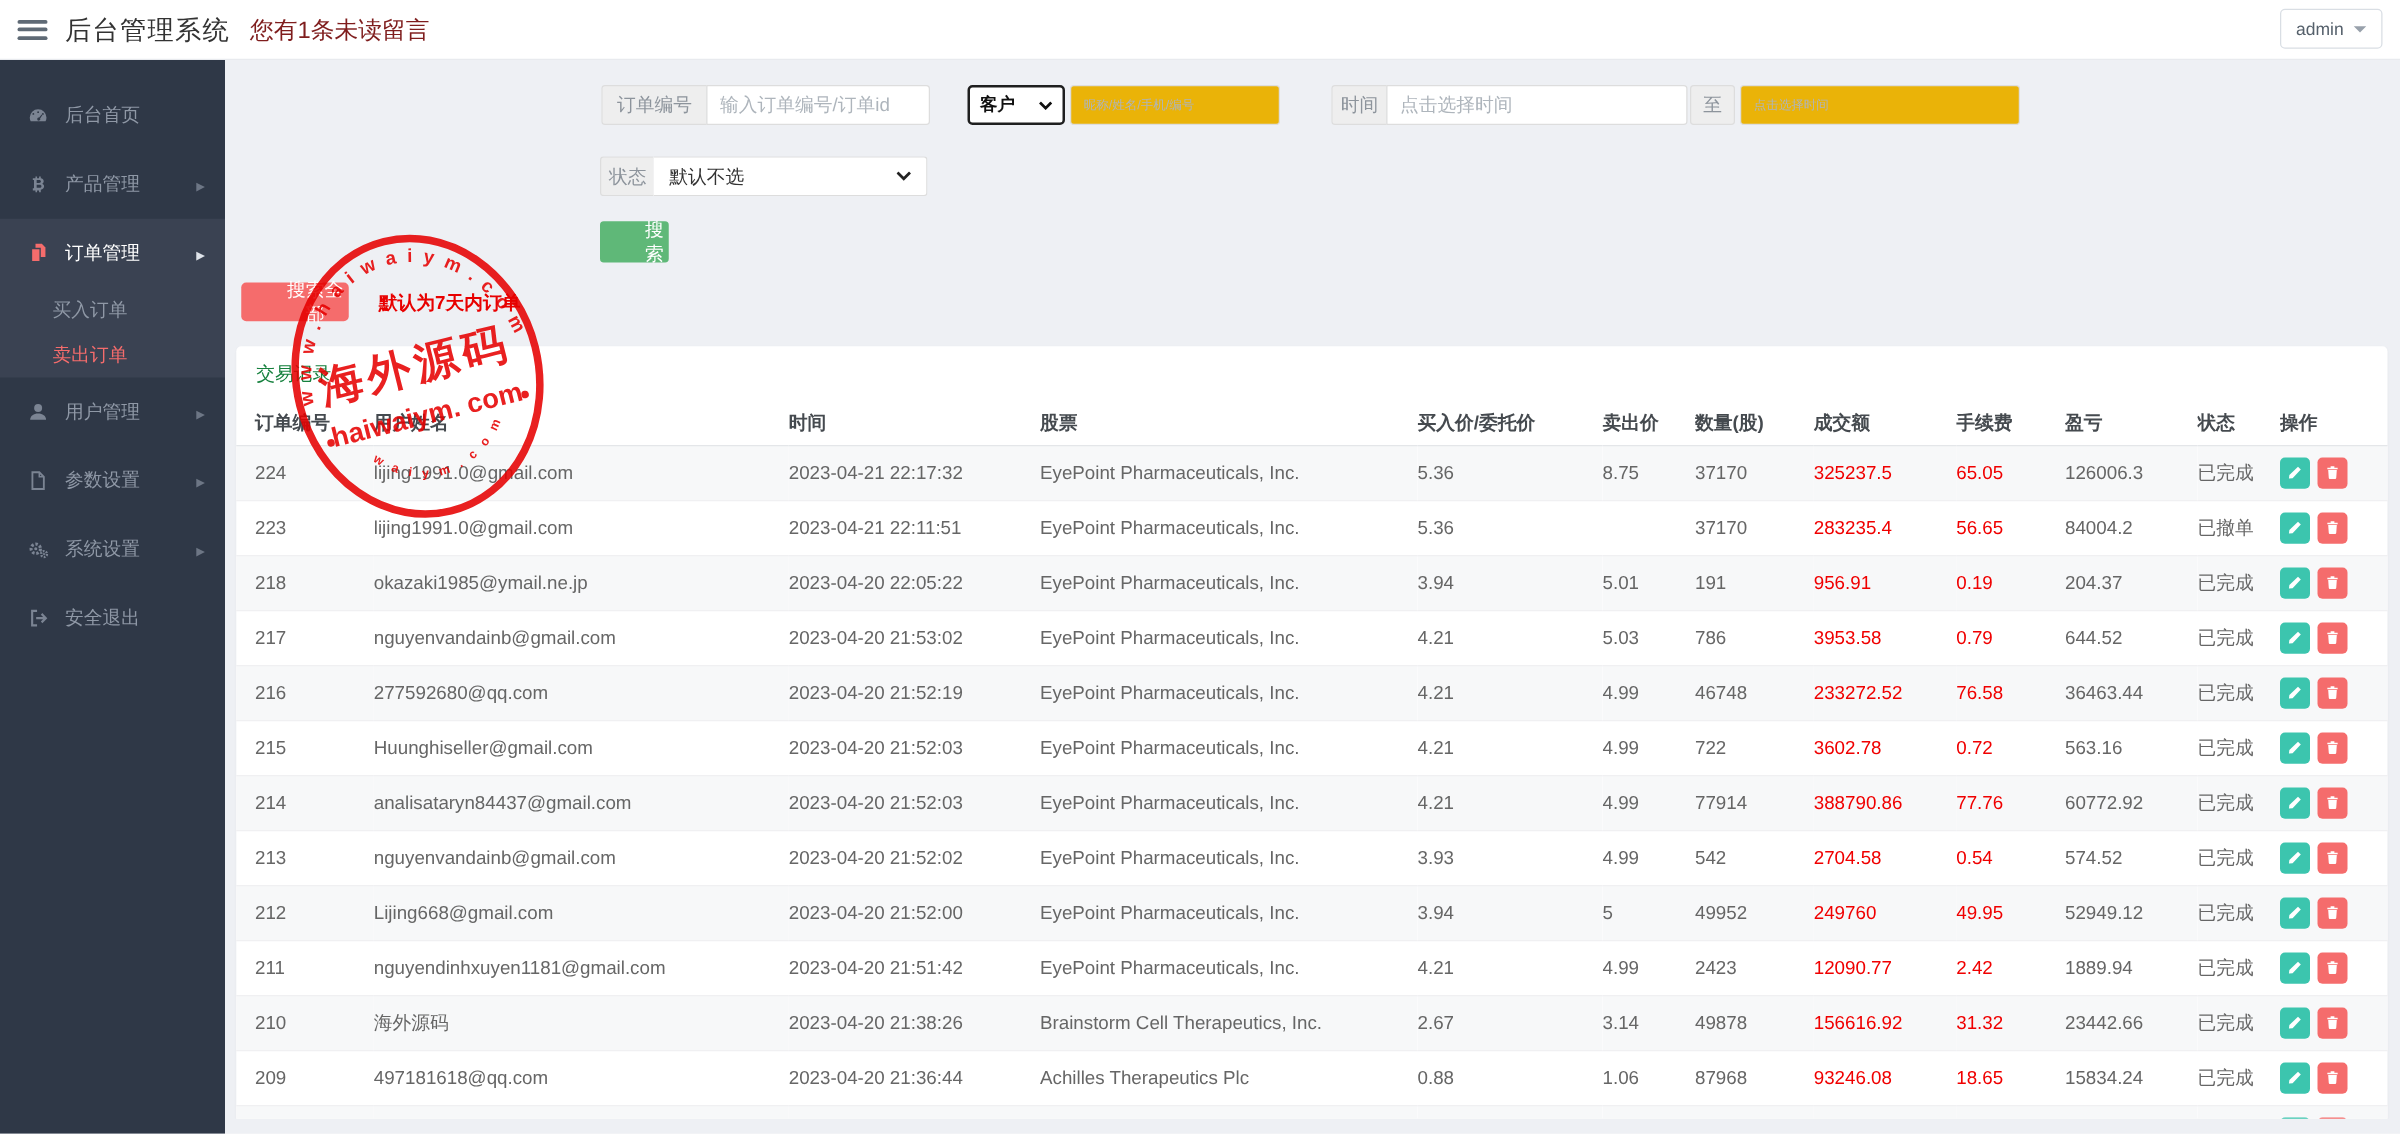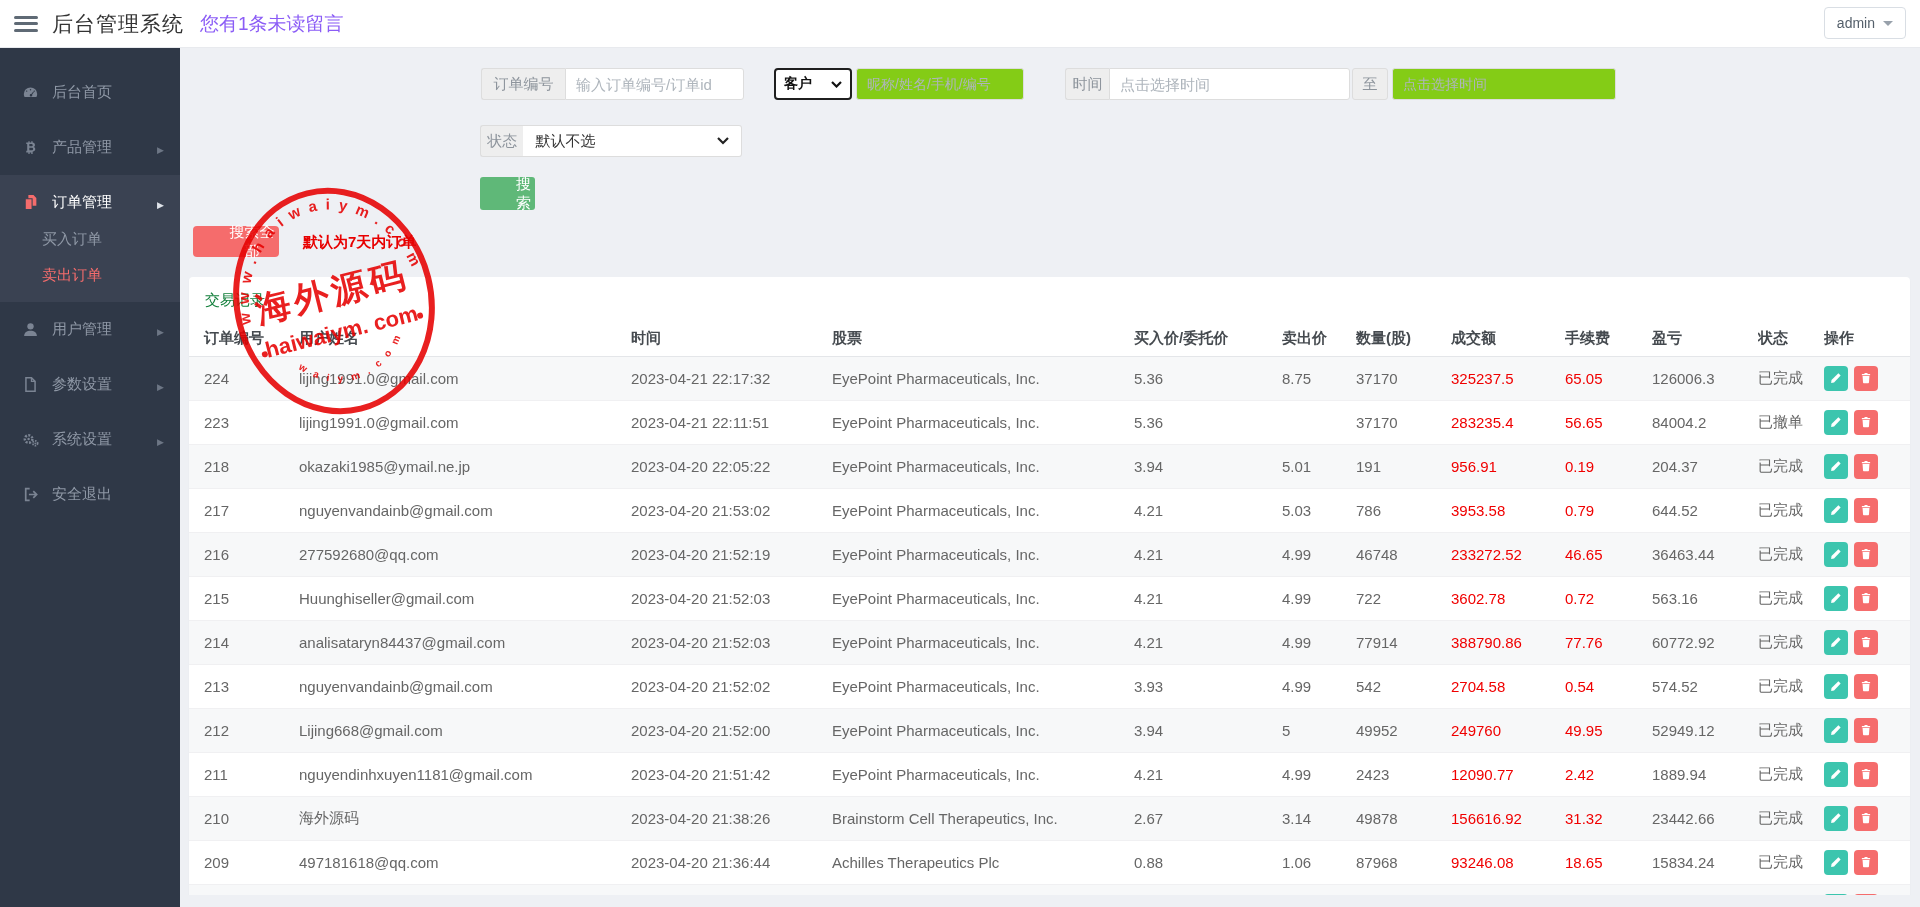--- a/index.html
+++ b/index.html
@@ -6,55 +6,55 @@
   html,body { width:1920px; height:907px; overflow:hidden; }
   body { position:relative; background:#eef0f4; font-family:"Liberation Sans","DejaVu Sans",sans-serif; }
 
   
   .topbar { position:absolute; left:0; top:0; width:1920px; height:48px; background:#fff;
             border-bottom:1px solid #e8eaee; display:flex; align-items:center; z-index:10; }
   .hamburger { margin-left:14px; width:24px; height:20px; display:flex; flex-direction:column;
                justify-content:space-between; padding:2px 0; cursor:pointer; }
   .hamburger i { display:block; height:3px; border-radius:1.5px; background:#5f6a75; }
   .app-title { margin-left:14px; font-size:21px; color:#333; font-weight:500; letter-spacing:1px; }
-  .notice { margin-left:16px; font-size:19px; color:#8b5cf6; text-decoration:none; cursor:pointer; }
+  .notice { margin-left:16px; font-size:19px; color:#7f1d1d; text-decoration:none; cursor:pointer; }
   .user-box { position:absolute; right:14px; top:7px; height:32px; background:#fff;
               border:1px solid #d9dee4; border-radius:4px; padding:0 12px; display:flex;
               align-items:center; gap:8px; color:#55606b; font-size:14px; cursor:pointer; }
   .caret-down { width:0; height:0; border-left:5px solid transparent; border-right:5px solid transparent;
                 border-top:5px solid #98a1ab; }
 
   
   .sidebar { position:absolute; left:0; top:48px; width:180px; height:859px; background:#2f3847;
              padding-top:17px; z-index:5; }
   .nav-item { height:55px; display:flex; align-items:center; padding-left:22px; position:relative;
               color:#8f98a6; font-size:15px; cursor:pointer; }
   .nav-item .icon { width:17px; height:17px; margin-right:13px; display:inline-flex; color:#7b8493; }
   .nav-item .icon svg { width:17px; height:17px; }
   .arrow { position:absolute; right:16px; }
   .arrow::after { content:"▶"; font-size:9px; color:#6d7685; }
   .nav-block.open { background:#3a4252; }
   .nav-item.parent-active { color:#fff; }
   .nav-item.parent-active .icon { color:#f56c6c; }
   .nav-item.parent-active .arrow::after { color:#dfe4ea; }
-  .sub-item { height:36px; display:flex; padding-left:42px; font-size:15px;
+  .sub-item { height:36px; display:flex; align-items:center; padding-left:42px; font-size:15px;
               color:#8f98a6; cursor:pointer; }
   .sub-item.active { color:#f56c6c; }
 
   
   .main { position:absolute; left:180px; top:36px; width:1740px; height:859px; overflow:hidden; }
 
   .ig { position:absolute; height:32px; display:flex; }
   .ig-label { background:#eee; border:1px solid #ddd; border-right:none; border-radius:3px 0 0 3px;
               display:flex; align-items:center; justify-content:center; color:#8d949c; font-size:15px; }
   .ig-input { background:#fff; border:1px solid #ddd; border-radius:0 3px 3px 0; padding:0 10px;
               font-size:15px; color:#333; width:100%; height:32px; outline:none; }
   .ig-input::placeholder { color:#aeb5bc; }
-  .lone-input { position:absolute; height:32px; background:#84cc16; border:1px solid #ddd; border-radius:3px;
-                padding:0 10px; font-size:14px; color:#333; outline:none; }
+  .lone-input { position:absolute; height:32px; background:#eab308; border:1px solid #ddd; border-radius:3px;
+                padding:0 10px; font-size:10px; color:#333; outline:none; }
   .lone-input::placeholder { color:#aeb5bc; }
   .sel-dark { position:absolute; height:32px; background:#fff; border:2px solid #1f1f1f; border-radius:4px;
               display:flex; align-items:center; justify-content:space-between; padding:0 8px;
               font-size:14px; font-weight:600; color:#111; cursor:pointer; }
   .to-box { position:absolute; height:32px; background:#eee; border:1px solid #ddd; border-radius:3px;
             display:flex; align-items:center; justify-content:center; color:#8d949c; font-size:15px; }
   .sel-light { background:#fff; border:1px solid #ddd; border-left:none; border-radius:0 3px 3px 0;
                display:flex; align-items:center; justify-content:space-between; padding:0 12px;
                font-size:15px; color:#333; width:100%; cursor:pointer; }
   .chev svg { display:block; }
@@ -354,21 +354,21 @@
           </tr>
           <tr>
             <td>216</td>
             <td>277592680@qq.com</td>
             <td>2023-04-20 21:52:19</td>
             <td>EyePoint Pharmaceuticals, Inc.</td>
             <td>4.21</td>
             <td>4.99</td>
             <td>46748</td>
             <td class="red">233272.52</td>
-            <td class="red">46.65</td>
+            <td class="red">76.58</td>
             <td>36463.44</td>
             <td>已完成</td>
             <td><span class="act-btn edit">
                 <svg viewBox="0 0 16 16" width="12" height="12">
                   <path fill="#fff" d="M11.2 1.8l3 3L5.4 14l-3.9.5.5-3.9z"></path>
                 </svg>
               </span><span class="act-btn del">
                 <svg viewBox="0 0 16 16" width="12" height="12">
                   <path fill="#fff" d="M6 1.3h4v1.5h3.5v1.6h-11V2.8H6V1.3zM3.4 5.4h9.2l-.6 8.2c-.06.8-.7 1.4-1.5 1.4H5.5c-.8 0-1.44-.6-1.5-1.4l-.6-8.2z"></path>
                 </svg>

